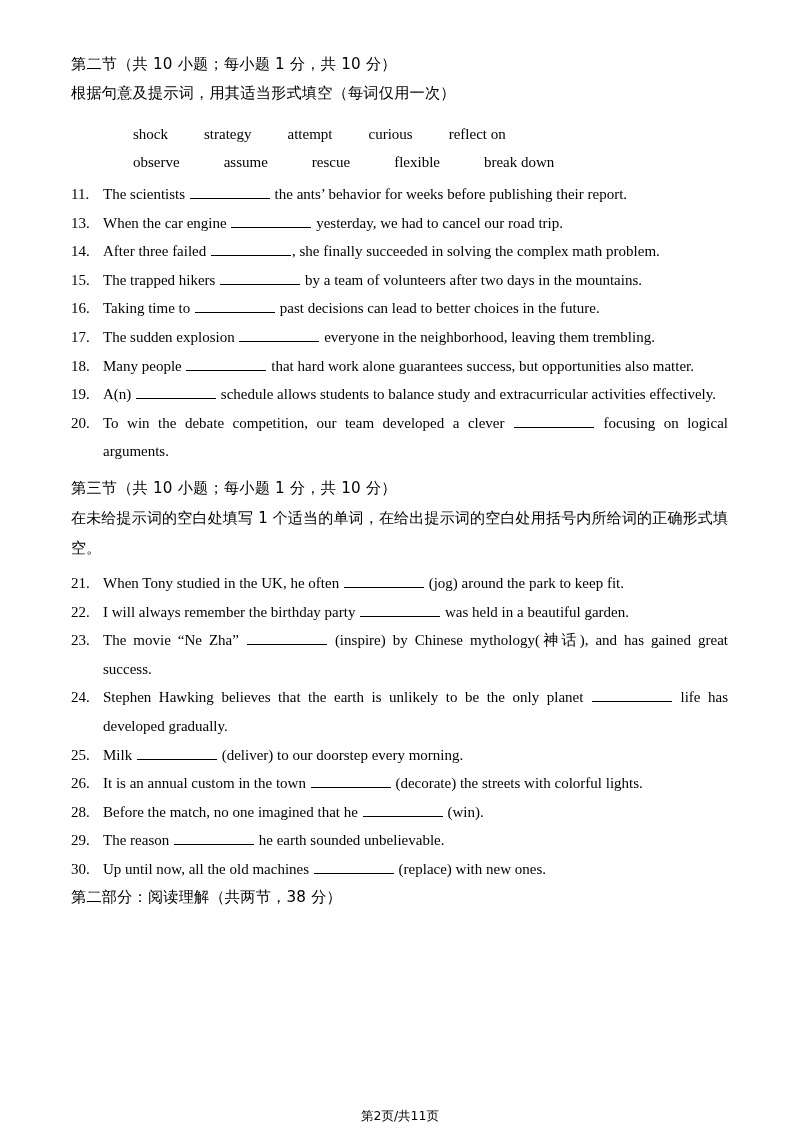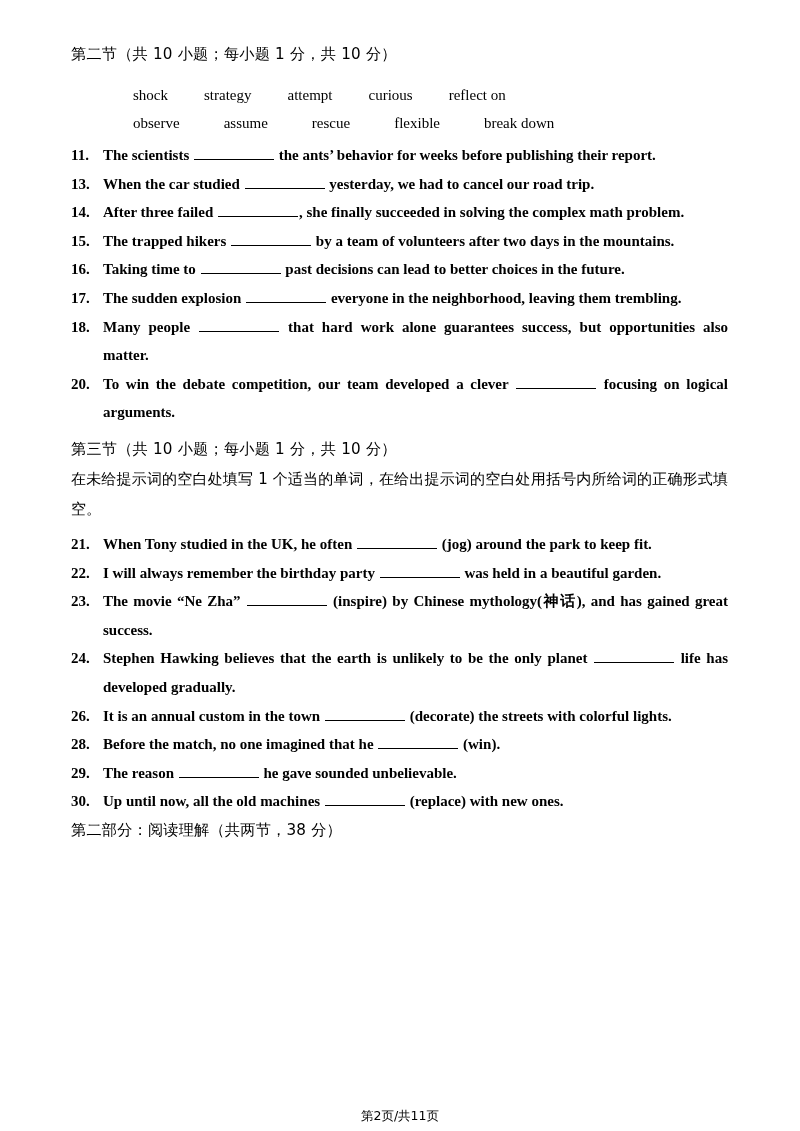--- a/index.html
+++ b/index.html
@@ -18,21 +18,21 @@
   .page {
     position: absolute;
     left: 0; top: 0;
     width: 800px;
     height: 1131px;
     overflow: hidden;
   }
   .content {
     position: absolute;
     left: 71px;
-    top: 40px;
+    top: 50px;
     width: 657px;
   }
 
   
   .cn-head {
     font-family: "DejaVu Sans", "Liberation Sans", sans-serif;
     font-size: 15.2px;
     line-height: 29px;
     letter-spacing: 0.2px;
     white-space: nowrap;
@@ -60,21 +60,20 @@
   .wb-row.row2 { padding-left: 62px; }
   .wb-row.row1 .wb-word { margin-right: 36px; }
   .wb-row.row2 .wb-word { margin-right: 44px; }
   .wb-word:last-child { margin-right: 0; }
 
   
   .qlist {
     margin: 0;
     padding: 0;
     list-style: none;
-    font-weight: bold;
   }
   .qitem {
     position: relative;
     padding-left: 26px;
     font-size: 15px;
     line-height: 28.6px;
     text-align: justify;
     text-justify: inter-word;
   }
   .qitem.nojust { text-align: left; }
@@ -112,38 +111,39 @@
     color: #000;
   }
 </style>
 </head>
 <body>
 
 <div class="page">
   <div class="content">
 
     <div class="cn-head">第二节（共 10 小题；每小题 1 分，共 10 分）</div>
+    <div class="cn-head">根据句意及提示词，用其适当形式填空（每词仅用一次）</div>
 
     <div class="wordbank">
       <div class="wb-row row1">
         <span class="wb-word">shock</span><span class="wb-word">strategy</span><span class="wb-word">attempt</span><span class="wb-word">curious</span><span class="wb-word">reflect on</span>
       </div>
       <div class="wb-row row2">
         <span class="wb-word">observe</span><span class="wb-word">assume</span><span class="wb-word">rescue</span><span class="wb-word">flexible</span><span class="wb-word">break down</span>
       </div>
     </div>
 
     <div class="qlist" id="s2-list">
         <div class="qitem nojust">
           <span class="qnum">11.</span>
           <span class="qtext"><span>The scientists </span><span class="blank w1"></span><span> the ants’ behavior for weeks before publishing their report.</span></span>
         </div>
         <div class="qitem nojust">
           <span class="qnum">13.</span>
-          <span class="qtext"><span>When the car studied </span><span class="blank w1"></span><span> yesterday, we had to cancel our road trip.</span></span>
+          <span class="qtext"><span>When the car engine </span><span class="blank w1"></span><span> yesterday, we had to cancel our road trip.</span></span>
         </div>
         <div class="qitem nojust">
           <span class="qnum">14.</span>
           <span class="qtext"><span>After three failed </span><span class="blank w1"></span><span>, she finally succeeded in solving the complex math problem.</span></span>
         </div>
         <div class="qitem nojust">
           <span class="qnum">15.</span>
           <span class="qtext"><span>The trapped hikers </span><span class="blank w1"></span><span> by a team of volunteers after two days in the mountains.</span></span>
         </div>
         <div class="qitem nojust">
@@ -152,20 +152,24 @@
         </div>
         <div class="qitem nojust">
           <span class="qnum">17.</span>
           <span class="qtext"><span>The sudden explosion </span><span class="blank w1"></span><span> everyone in the neighborhood, leaving them trembling.</span></span>
         </div>
         <div class="qitem">
           <span class="qnum">18.</span>
           <span class="qtext"><span>Many people </span><span class="blank w1"></span><span> that hard work alone guarantees success, but opportunities also matter.</span></span>
         </div>
         <div class="qitem">
+          <span class="qnum">19.</span>
+          <span class="qtext"><span>A(n) </span><span class="blank w1"></span><span> schedule allows students to balance study and extracurricular activities effectively.</span></span>
+        </div>
+        <div class="qitem">
           <span class="qnum">20.</span>
           <span class="qtext"><span>To win the debate competition, our team developed a clever </span><span class="blank w1"></span><span> focusing on logical arguments.</span></span>
         </div>
       </div>
 
     <div class="gap-a"></div>
 
     <div class="cn-head">第三节（共 10 小题；每小题 1 分，共 10 分）</div>
     <div class="cn-para">在未给提示词的空白处填写 1 个适当的单词，在给出提示词的空白处用括号内所给词的正确形式填空。</div>
 
@@ -182,30 +186,34 @@
         </div>
         <div class="qitem">
           <span class="qnum">23.</span>
           <span class="qtext"><span>The movie “Ne Zha” </span><span class="blank w1"></span><span> (inspire) by Chinese mythology(神话), and has gained great success.</span></span>
         </div>
         <div class="qitem">
           <span class="qnum">24.</span>
           <span class="qtext"><span>Stephen Hawking believes that the earth is unlikely to be the only planet </span><span class="blank w1"></span><span> life has developed gradually.</span></span>
         </div>
         <div class="qitem nojust">
+          <span class="qnum">25.</span>
+          <span class="qtext"><span>Milk </span><span class="blank w1"></span><span> (deliver) to our doorstep every morning.</span></span>
+        </div>
+        <div class="qitem nojust">
           <span class="qnum">26.</span>
           <span class="qtext"><span>It is an annual custom in the town </span><span class="blank w1"></span><span> (decorate) the streets with colorful lights.</span></span>
         </div>
         <div class="qitem nojust">
           <span class="qnum">28.</span>
           <span class="qtext"><span>Before the match, no one imagined that he </span><span class="blank w1"></span><span> (win).</span></span>
         </div>
         <div class="qitem nojust">
           <span class="qnum">29.</span>
-          <span class="qtext"><span>The reason </span><span class="blank w1"></span><span> he gave sounded unbelievable.</span></span>
+          <span class="qtext"><span>The reason </span><span class="blank w1"></span><span> he earth sounded unbelievable.</span></span>
         </div>
         <div class="qitem nojust">
           <span class="qnum">30.</span>
           <span class="qtext"><span>Up until now, all the old machines </span><span class="blank w1"></span><span> (replace) with new ones.</span></span>
         </div>
       </div>
 
     <div class="cn-head">第二部分：阅读理解（共两节，38 分）</div>
 
   </div>

